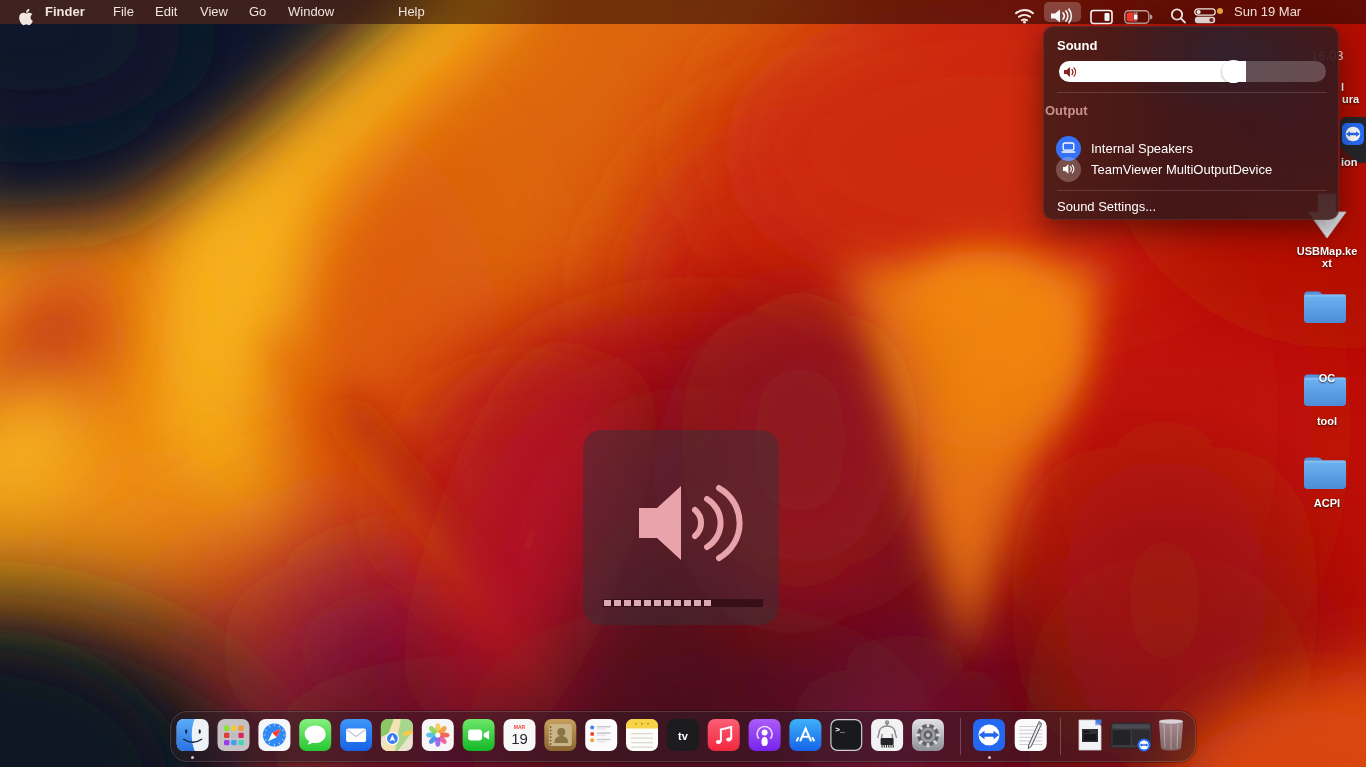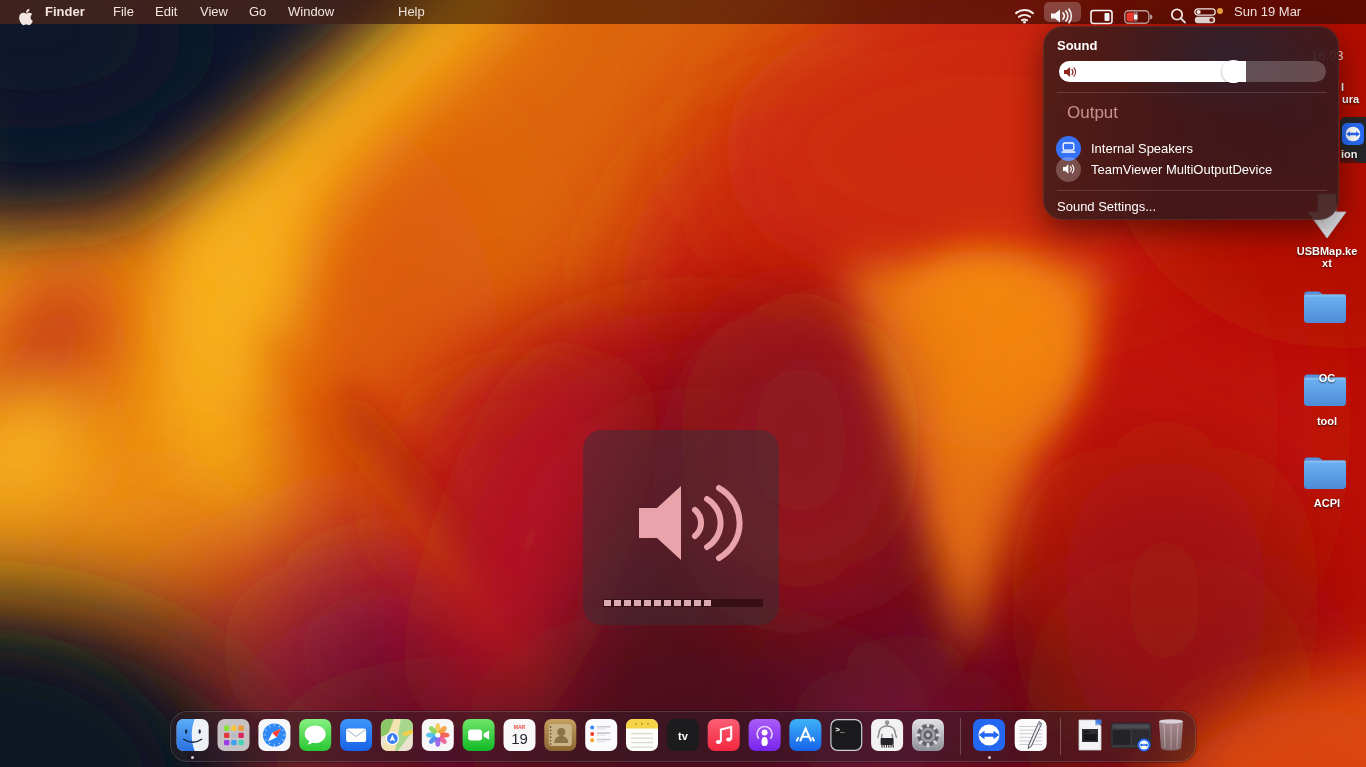--- a/index.html
+++ b/index.html
@@ -5,35 +5,35 @@
 html,body{margin:0;padding:0;width:1366px;height:767px;overflow:hidden;
 font-family:"Liberation Sans",sans-serif;}
 #screen{position:relative;width:1366px;height:767px;overflow:hidden;background:#c6260c;}
 #wall{position:absolute;top:0;left:0;z-index:0;}
 
 #menubar{position:absolute;top:0;left:0;width:1366px;height:24px;
 background:linear-gradient(90deg, rgba(96,52,38,0.52) 0px, rgba(96,52,38,0.48) 300px, rgba(96,52,38,0) 430px), rgba(36,10,7,0.58);z-index:30;color:#f3e4de;font-size:13px;}
 .mi{position:absolute;top:0;height:24px;line-height:24px;white-space:nowrap;}
 
 #panel{position:absolute;left:1043px;top:26px;width:296px;height:194px;z-index:40;
-border-radius:20px;
+border-radius:10px;
 background:
  radial-gradient(170px 95px at 62% 14%,rgba(38,42,60,0.55),rgba(38,42,60,0) 72%),
  radial-gradient(200px 140px at 85% 45%,rgba(52,26,34,0.55),rgba(52,26,34,0) 75%),
  linear-gradient(100deg,rgba(74,29,24,0.92),rgba(56,24,26,0.9) 45%,rgba(62,25,25,0.9));
 box-shadow:0 10px 30px rgba(0,0,0,0.45), inset 0 0 0 1px rgba(255,255,255,0.08);
 color:#fff;}
 #panel .hdr{position:absolute;left:14px;top:12px;font-size:13px;font-weight:700;}
 #slider{position:absolute;left:16px;top:35px;width:267px;height:21px;border-radius:11px;
 background:rgba(255,255,255,0.22);}
 #slider .fill{position:absolute;left:0;top:0;width:187px;height:21px;border-radius:11px 0 0 11px;background:#fff;}
 #slider .thumb{position:absolute;left:163px;top:-1px;width:23px;height:23px;border-radius:50%;
 background:#fff;box-shadow:-1px 1px 2px rgba(0,0,0,0.18);}
 .sep{position:absolute;left:14px;width:270px;height:1px;background:rgba(255,255,255,0.14);}
-#out-h{position:absolute;left:24px;top:77px;font-size:17px;font-weight:400;color:#c99090;}
+#out-h{position:absolute;left:2px;top:77px;font-size:13px;font-weight:700;color:#c99090;}
 .row{position:absolute;left:13px;height:26px;display:flex;align-items:center;}
 .row .cir{width:25px;height:25px;border-radius:50%;margin-right:10px;display:flex;align-items:center;justify-content:center;}
 .row .txt{font-size:13px;color:#fff;}
 #settings{position:absolute;left:14px;top:173px;font-size:13px;}
 
 .dlabel{position:absolute;z-index:10;color:#fff;font-size:11px;font-weight:600;
 text-align:center;text-shadow:0 1px 2px rgba(0,0,0,0.7);line-height:12px;}
 .dico{position:absolute;z-index:10;}
 
 #hud{position:absolute;left:583px;top:430px;width:196px;height:195px;z-index:20;
@@ -250,21 +250,21 @@
     <div class="dlabel" style="left:1292px;top:245px;width:70px;">USBMap.ke<br>xt</div>
     <svg class="dico" style="left:1338px;top:115px;" width="28" height="50" viewBox="0 0 28 50">
 <path d="M2,8 c0,-3.3 2.7,-6 6,-6 h20 v46 h-6 c-8,-4 -14,-9 -20,-17 z" fill="#262629"></path>
 <path d="M2,31 c6,8 12,13 20,17 h-20 z" fill="#1b1b1d" opacity="0.6"></path>
 <rect x="4" y="8" width="22" height="22" rx="5" fill="#2a6cf5"></rect>
 <circle cx="15" cy="19" r="7.3" fill="#ffffff"></circle>
 <path d="M8,19 L12,16.2 v1.6 H18 v-1.6 L22,19 L18,21.8 v-1.6 H12 v1.6 Z" fill="#2a6cf5"></path>
 </svg>
     <div class="dlabel" style="left:1341px;top:81px;">l</div>
     <div class="dlabel" style="left:1342px;top:93px;">ura</div>
-    <div class="dlabel" style="left:1341px;top:148px;">ion</div>
+    <div class="dlabel" style="left:1341px;top:156px;">ion</div>
 
 <div id="hud">
  <svg width="120" height="90" viewBox="0 0 120 90" style="position:absolute;left:42px;top:48px;">
   <path d="M14,30 h18 L56,8 v74 L32,60 H14 Z" fill="#e9a3ab"></path>
   <path d="M70,32 a17,17 0 0 1 0,26" stroke="#e9a3ab" stroke-width="6" fill="none" stroke-linecap="round"></path>
   <path d="M82,21 a28,28 0 0 1 0,48" stroke="#e9a3ab" stroke-width="6" fill="none" stroke-linecap="round"></path>
   <path d="M94,10 a40,40 0 0 1 0,70" stroke="#e9a3ab" stroke-width="6" fill="none" stroke-linecap="round"></path>
  </svg>
  <div id="hudbar">
         <div style="position:absolute;left:1px;top:1px;width:110px;height:6px;background:repeating-linear-gradient(90deg,#dba9b2 0px,#dba9b2 7px,rgba(0,0,0,0) 7px,rgba(0,0,0,0) 10px);"></div>

